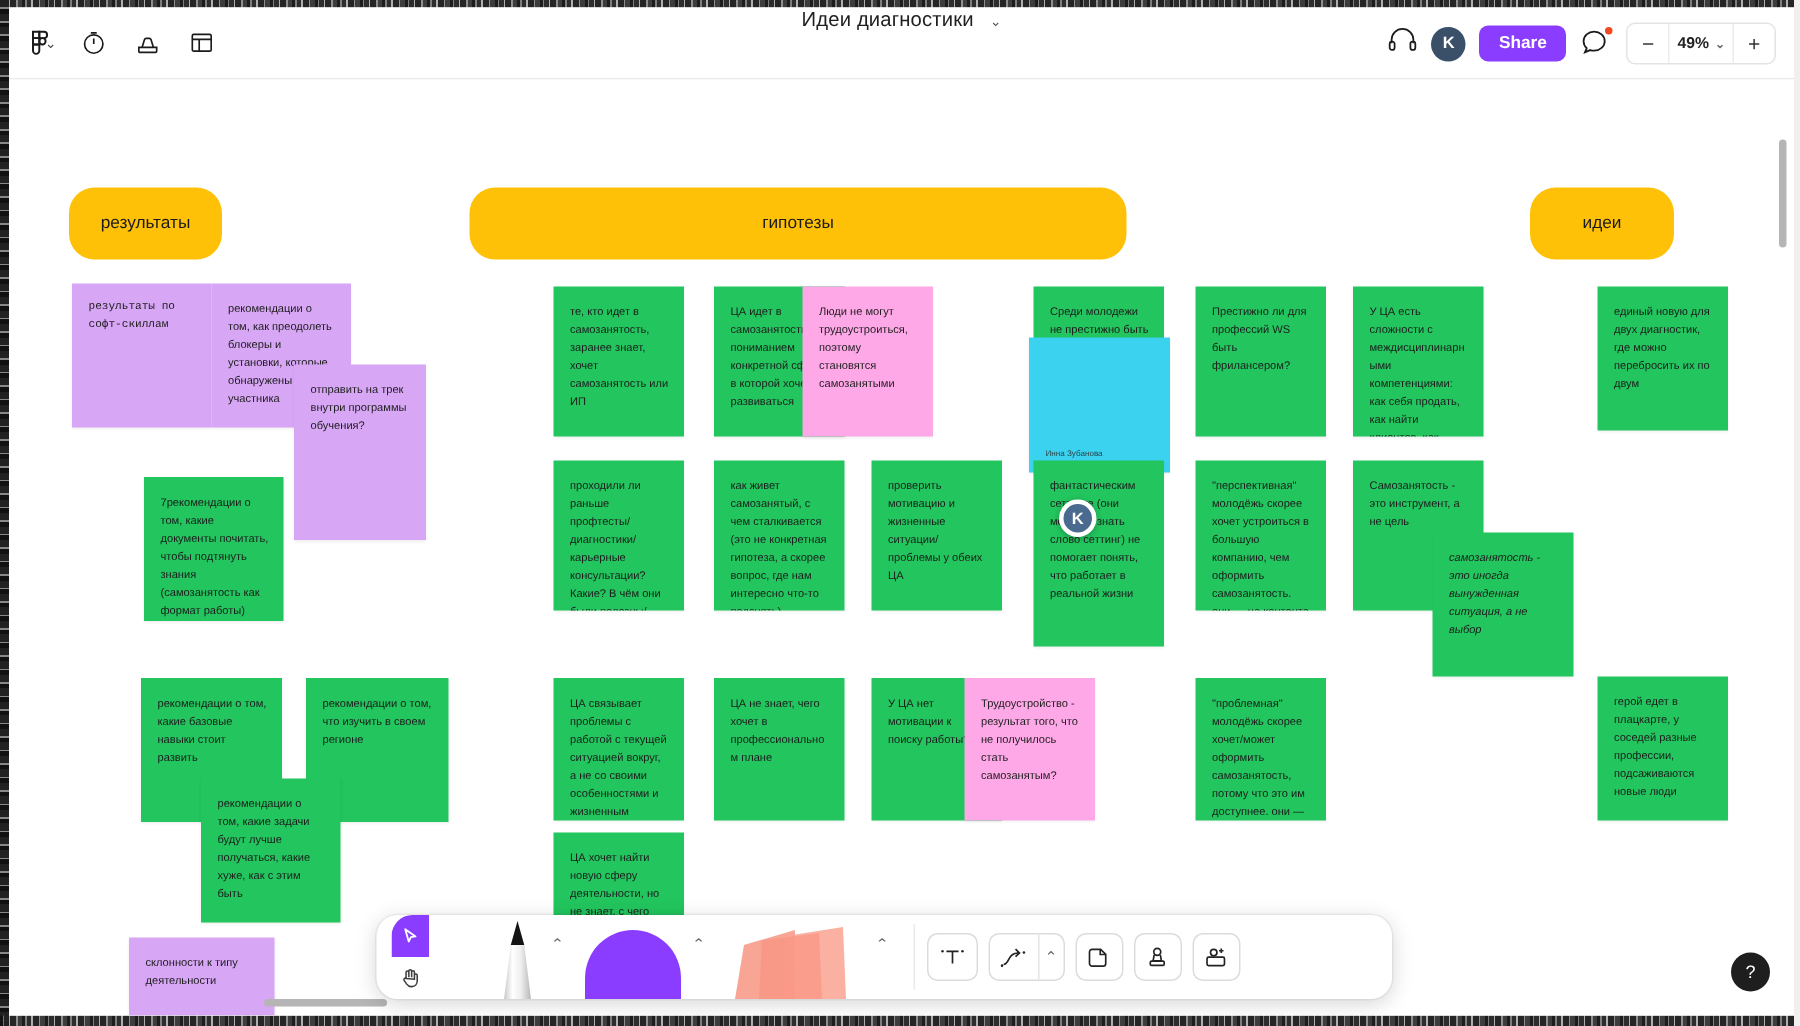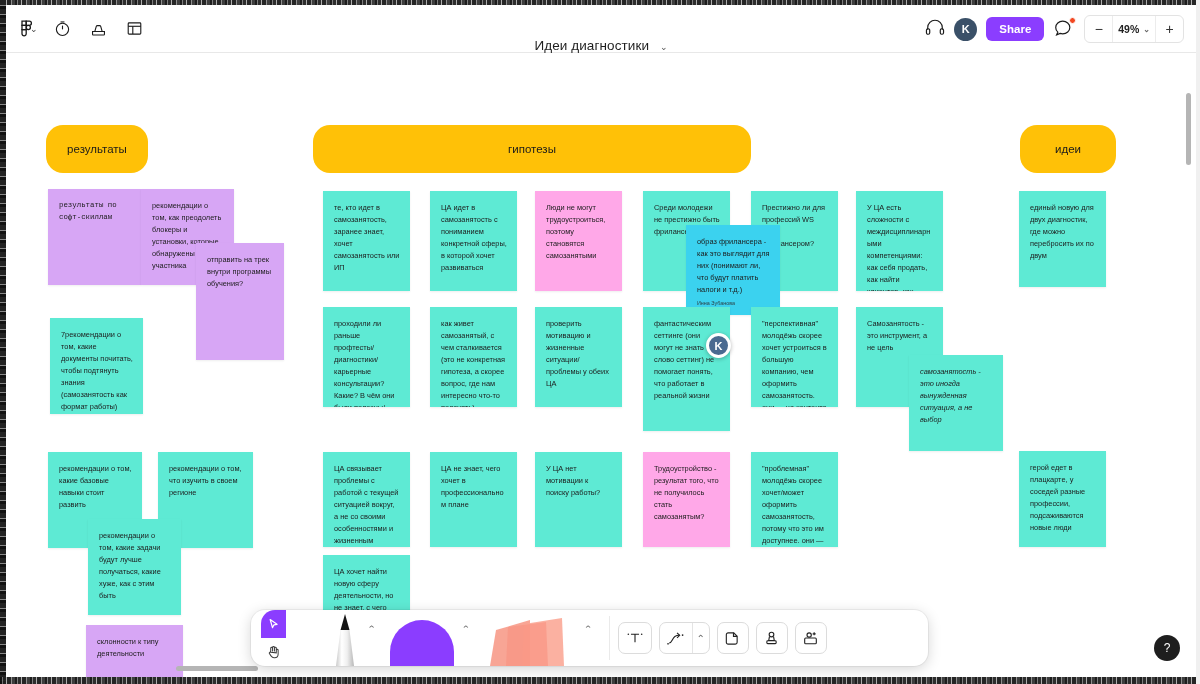--- a/index.html
+++ b/index.html
@@ -58,21 +58,21 @@
   .tb-btn {
     width: 30px; height: 30px; border-radius: 5px;
     display: flex; align-items: center; justify-content: center;
     cursor: pointer;
   }
   .tb-btn svg { display: block; }
   .caret { font-size: 9px; color: #444; margin-left: -3px; }
 
   .tb-center {
     position: absolute; left: 0; right: 0; top: 0; height: 48px;
-    display: flex; align-items: flex-end; justify-content: center;
+    display: flex; align-items: flex-start; justify-content: center;
     pointer-events: none;
   }
   .doc-title {
     font-size: 13.5px; color: #1f1f1f; letter-spacing: .1px;
     pointer-events: auto; cursor: pointer;
   }
   .title-caret { font-size: 9px; color: #555; margin-left: 7px; }
 
   .tb-right {
     position: absolute; right: 12px; top: 0; height: 48px;
@@ -134,21 +134,21 @@
     position: absolute;
     padding: 11px 10px 8px 11px;
     font-size: 7.4px;
     line-height: 1.62;
     color: #1c1c1c;
     overflow: hidden;
     cursor: pointer;
     box-shadow: 0 1px 2px rgba(0,0,0,.07);
     word-wrap: break-word;
   }
-  .note.y  { background: #5eead4; }
+  .note.y  { background: #22c55e; margin-left: 46px; }
   .note.p  { background: #D7A6F5; }
   .note.pk { background: #FFA8E8; }
   .note.cy { background: #3BD2EF; }
 
   .note .author {
     position: absolute; left: 11px; bottom: 7px;
     font-size: 5.4px; color: #2a2a2a; opacity: .85;
   }
 
   
@@ -370,21 +370,20 @@
           <div class="note y" style="left: 637px; top: 138px; width: 87px; height: 100px;">
             <div>Среди молодежи не престижно быть фрилансером</div>
           </div>
           <div class="note y" style="left: 745px; top: 138px; width: 87px; height: 100px;">
             <div>Престижно ли для профессий WS быть фрилансером?</div>
           </div>
           <div class="note y" style="left: 850px; top: 138px; width: 87px; height: 100px;">
             <div>У ЦА есть сложности с междисциплинарными компетенциями: как себя продать, как найти клиентов, как создать портфолио и т.д.</div>
           </div>
           <div class="note cy" style="left: 680px; top: 172px; width: 94px; height: 90px;">
-            <div>образ фрилансера - как это выглядит для них (понимают ли, что будут платить налоги и т.д.)</div>
             <div class="author">Инна Зубанова</div>
           </div>
           <div class="note y" style="left: 317px; top: 254px; width: 87px; height: 100px;">
             <div>проходили ли раньше профтесты/диагностики/карьерные консультации? Какие? В чём они были полезны/бесполезны?</div>
           </div>
           <div class="note y" style="left: 424px; top: 254px; width: 87px; height: 100px;">
             <div>как живет самозанятый, с чем сталкивается (это не конкретная гипотеза, а скорее вопрос, где нам интересно что-то подснять)</div>
           </div>
           <div class="note y" style="left: 529px; top: 254px; width: 87px; height: 100px;">
             <div>проверить мотивацию и жизненные ситуации/проблемы у обеих ЦА</div>

